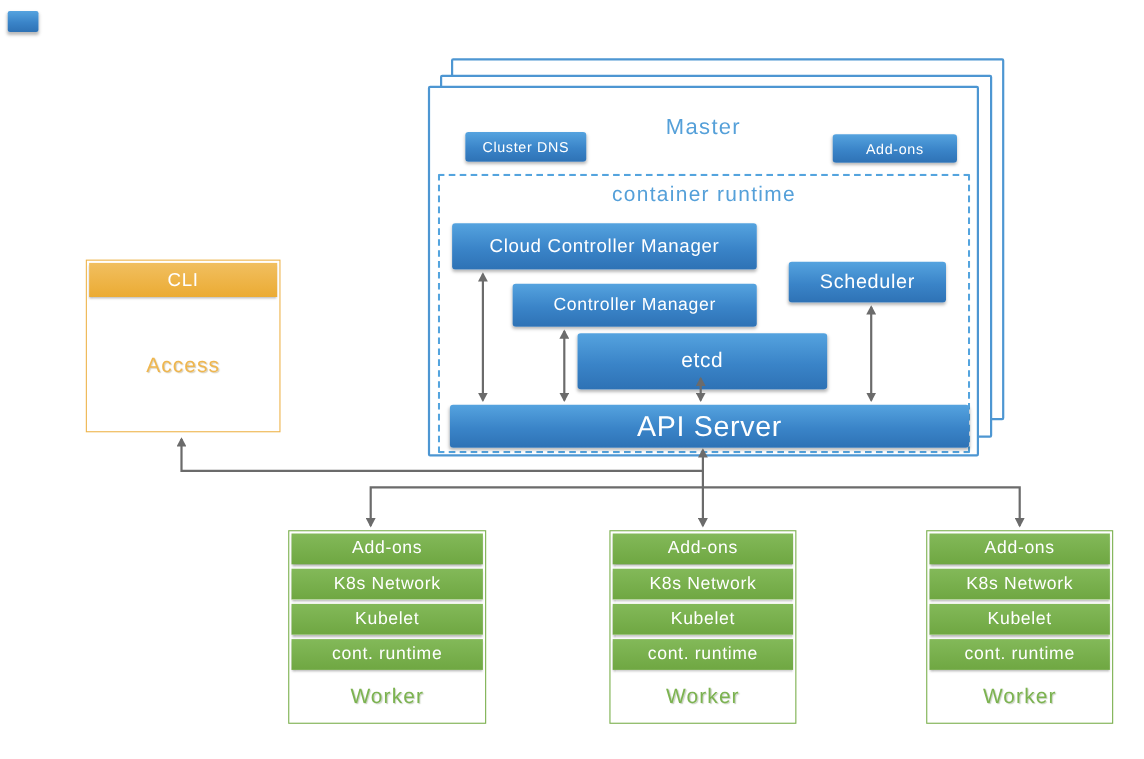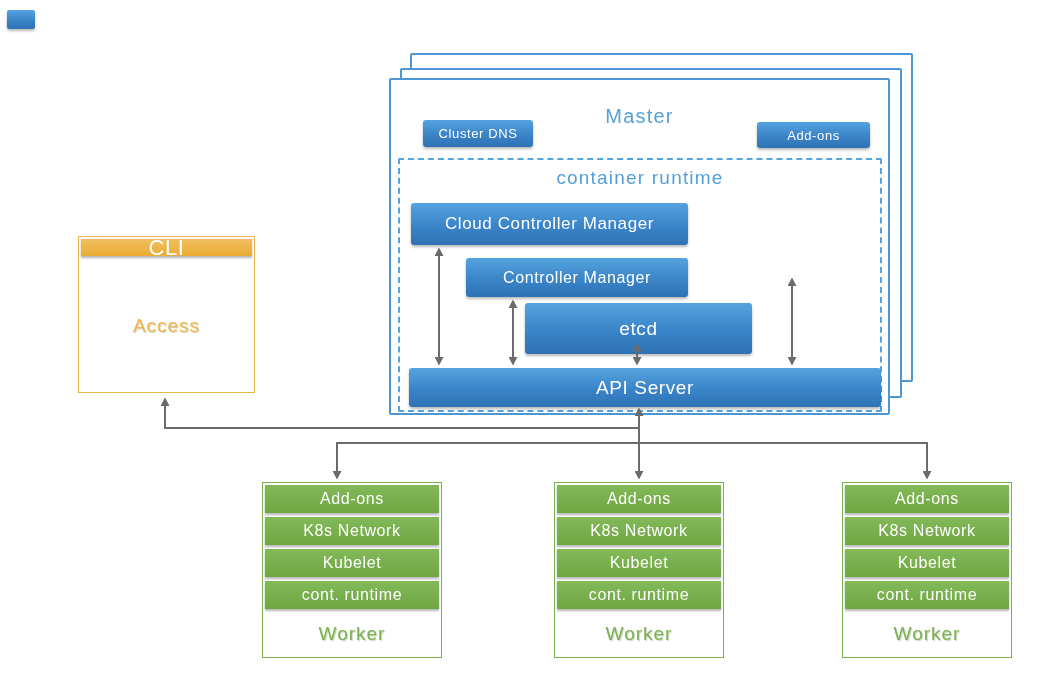--- a/index.html
+++ b/index.html
@@ -17,21 +17,21 @@
   .dashedbox{border:2px dashed #54a4de;border-radius:2px;background:transparent;}
   .blue-title{color:#55a0d9;text-align:center;letter-spacing:1.2px;}
 
   
   .stack{background:#fff;display:flex;flex-direction:column;padding:2px;gap:5px;}
   .access-stack{border:1px solid #eeb44c;}
   .worker-stack{border:1px solid #7bb04d;gap:4px;}
   .bar{display:flex;align-items:center;justify-content:center;color:#fff;letter-spacing:.6px;
        flex:0 0 auto;}
   .orange-bar{background:linear-gradient(180deg,#f1bf60,#ebab33);
-              box-shadow:0 2px 2px rgba(110,110,110,.5);font-size:22px;height:17px;}
+              box-shadow:0 2px 2px rgba(110,110,110,.5);font-size:17px;height:31px;}
   .green-bar{background:linear-gradient(180deg,#83b959,#6fa742);
              box-shadow:0 2px 2px rgba(110,110,110,.5);font-size:16px;height:28px;}
   .stack-label{flex:1 1 auto;display:flex;align-items:center;justify-content:center;
                letter-spacing:1px;}
   .access-label{color:#efb64e;font-size:19px;text-shadow:1px 1px 1px rgba(120,90,20,.3);}
   .worker-label{color:#7cb350;font-size:19px;text-shadow:1px 1px 1px rgba(60,95,35,.3);}
 
   svg.connectors{position:absolute;left:0;top:0;pointer-events:none;}
 </style>
 </head>
@@ -51,24 +51,25 @@
 
   <div class="abs bluebox" style="left:757px;top:122px;width:113px;height:26px;font-size:13px;">Add-ons</div>
 
   <div class="abs dashedbox" style="left:398px;top:158px;width:484px;height:254px;"></div>
   <div class="abs blue-title" style="left:398px;top:167px;width:484px;font-size:19px;">container runtime</div>
 
   <div class="abs bluebox" style="left:411px;top:203px;width:277px;height:42px;font-size:17px;">Cloud Controller Manager</div>
 
   <div class="abs bluebox" style="left:466px;top:258px;width:222px;height:39px;font-size:16px;">Controller Manager</div>
 
+  <div class="abs bluebox" style="left:717px;top:238px;width:143px;height:37px;font-size:18px;">Scheduler</div>
 
   <div class="abs bluebox" style="left:525px;top:303px;width:227px;height:51px;font-size:19px;">etcd</div>
 
-  <div class="abs bluebox" style="left:409px;top:368px;width:472px;height:39px;font-size:19px;">API Server</div>
+  <div class="abs bluebox" style="left:409px;top:368px;width:472px;height:39px;font-size:26px;">API Server</div>
 
   <div class="abs stack access-stack" style="left:78px;top:236px;width:177px;height:157px;">
     <div class="bar orange-bar">CLI</div>
     <div class="stack-label access-label">Access</div>
   </div>
 
   <div class="abs stack worker-stack" style="left:262px;top:482px;width:180px;height:176px;">
     <div class="bar green-bar">Add-ons</div>
     <div class="bar green-bar">K8s Network</div>
     <div class="bar green-bar">Kubelet</div>

